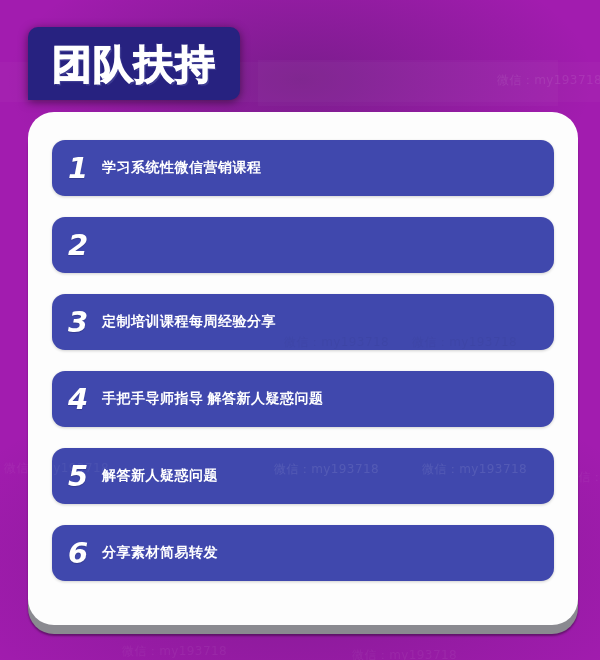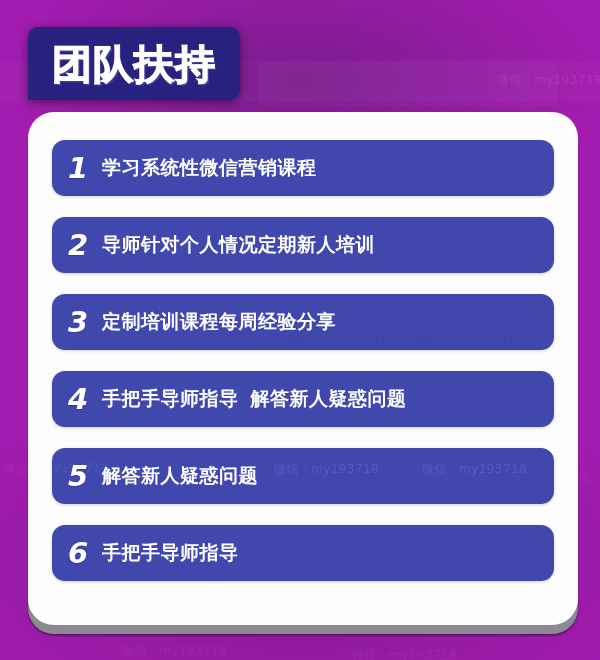--- a/index.html
+++ b/index.html
@@ -109,22 +109,22 @@
     font-size: 29px;
     font-weight: 700;
     font-style: italic;
     color: #ffffff;
     line-height: 1;
     padding-left: 4px;
     text-shadow: 0 1px 1px rgba(0,0,0,0.18);
   }
   .bar-label {
     flex: 1 1 auto;
-    font-family: Liberation Mono, monospace;
-    font-size: 19px;
+    font-family: Liberation Serif, serif;
+    font-size: 14px;
     font-weight: 700;
     color: #ffffff;
     letter-spacing: 0.5px;
     white-space: nowrap;
     padding-left: 2px;
   }
 
   
   .wm {
     position: absolute;
@@ -155,21 +155,20 @@
   <div class="card">
     <div class="rows">
 
       <div class="bar">
         <span class="bar-num">1</span>
         <span class="bar-label">学习系统性微信营销课程</span>
       </div>
 
       <div class="bar">
         <span class="bar-num">2</span>
-        <span class="bar-label">导师针对个人情况定期新人培训</span>
       </div>
 
       <div class="bar">
         <span class="bar-num">3</span>
         <span class="bar-label">定制培训课程每周经验分享</span>
         <span class="wm wm-onwhite" style="left:232px; top:40px;">微信：my193718</span>
         <span class="wm wm-onwhite" style="left:360px; top:40px;">微信：my193718</span>
       </div>
 
       <div class="bar">
@@ -179,21 +178,21 @@
 
       <div class="bar">
         <span class="bar-num">5</span>
         <span class="bar-label">解答新人疑惑问题</span>
         <span class="wm wm-onwhite" style="left:222px; top:13px; color:rgba(255,255,255,0.10);">微信：my193718</span>
         <span class="wm wm-onwhite" style="left:370px; top:13px; color:rgba(255,255,255,0.10);">微信：my193718</span>
       </div>
 
       <div class="bar">
         <span class="bar-num">6</span>
-        <span class="bar-label">手把手导师指导</span>
+        <span class="bar-label">分享素材简易转发</span>
       </div>
 
     </div>
   </div>
 
   <span class="wm wm-light" style="left:497px; top:72px;">微信：my193718</span>
   <span class="wm wm-dark" style="left:4px; top:460px;">微信：my193718</span>
   <span class="wm wm-dark" style="left:566px; top:469px;">微信：my193718</span>
   <span class="wm wm-dark" style="left:122px; top:643px;">微信：my193718</span>
   <span class="wm wm-dark" style="left:352px; top:647px;">微信：my193718</span>

